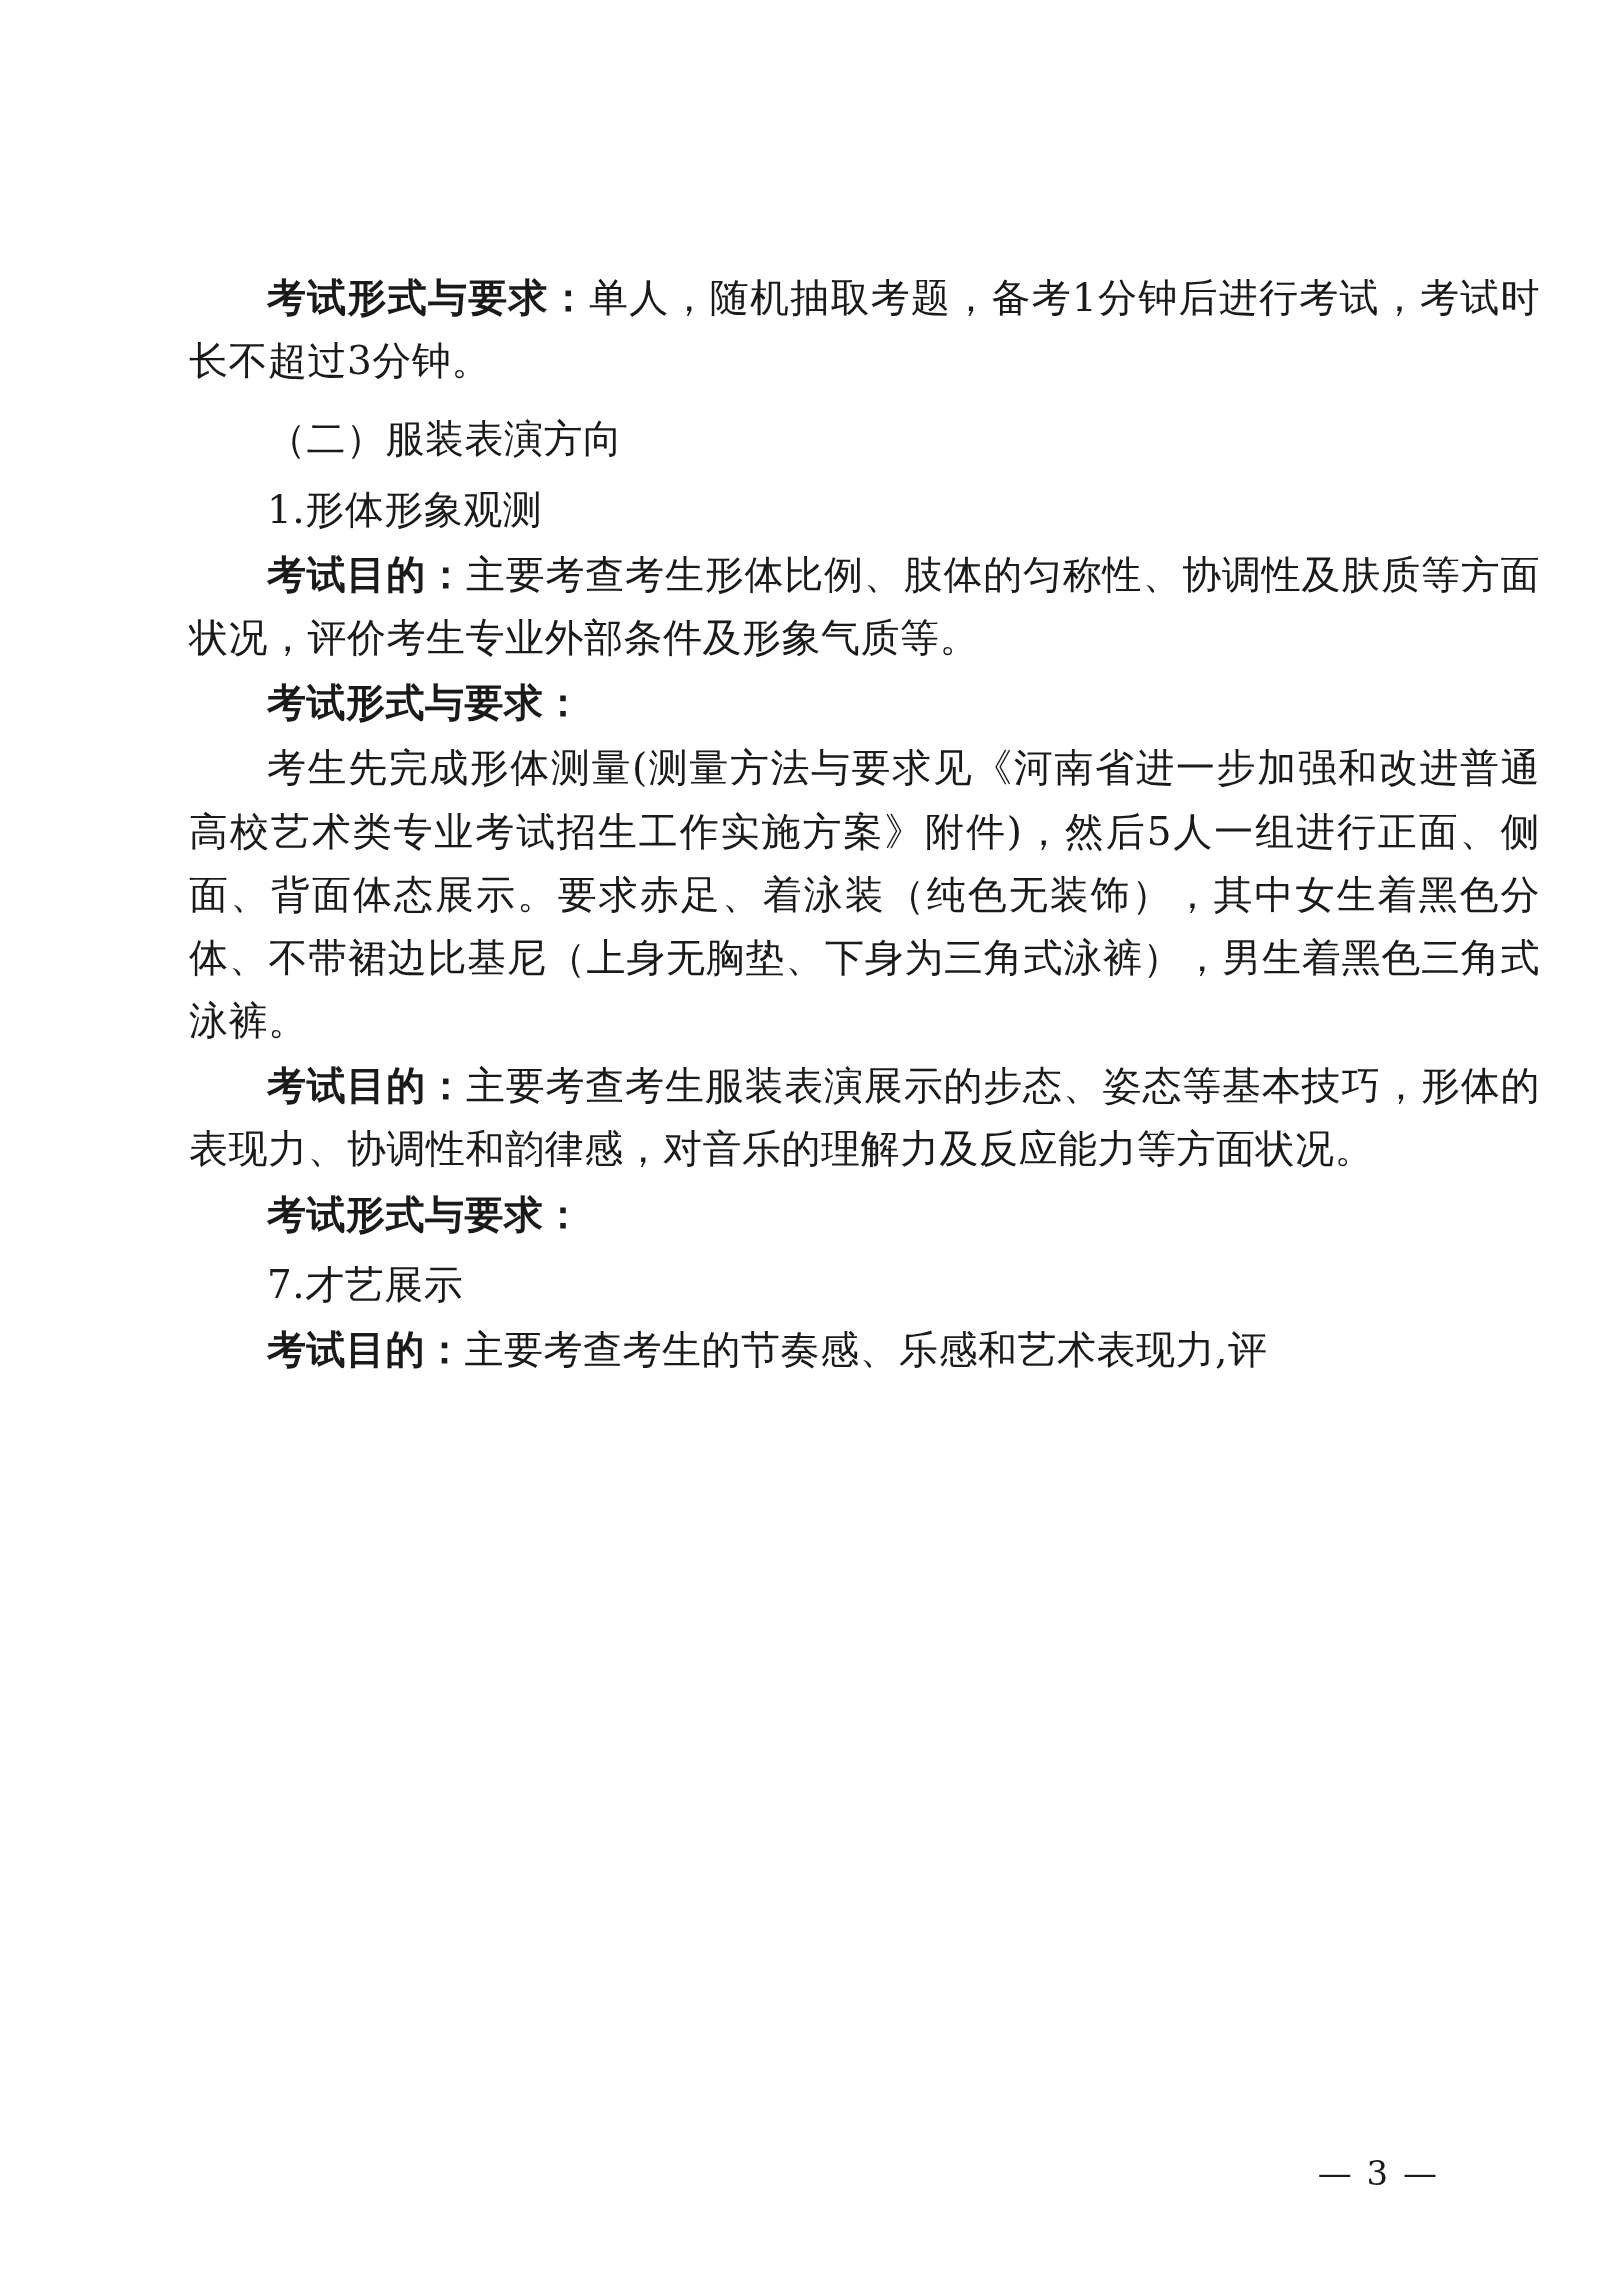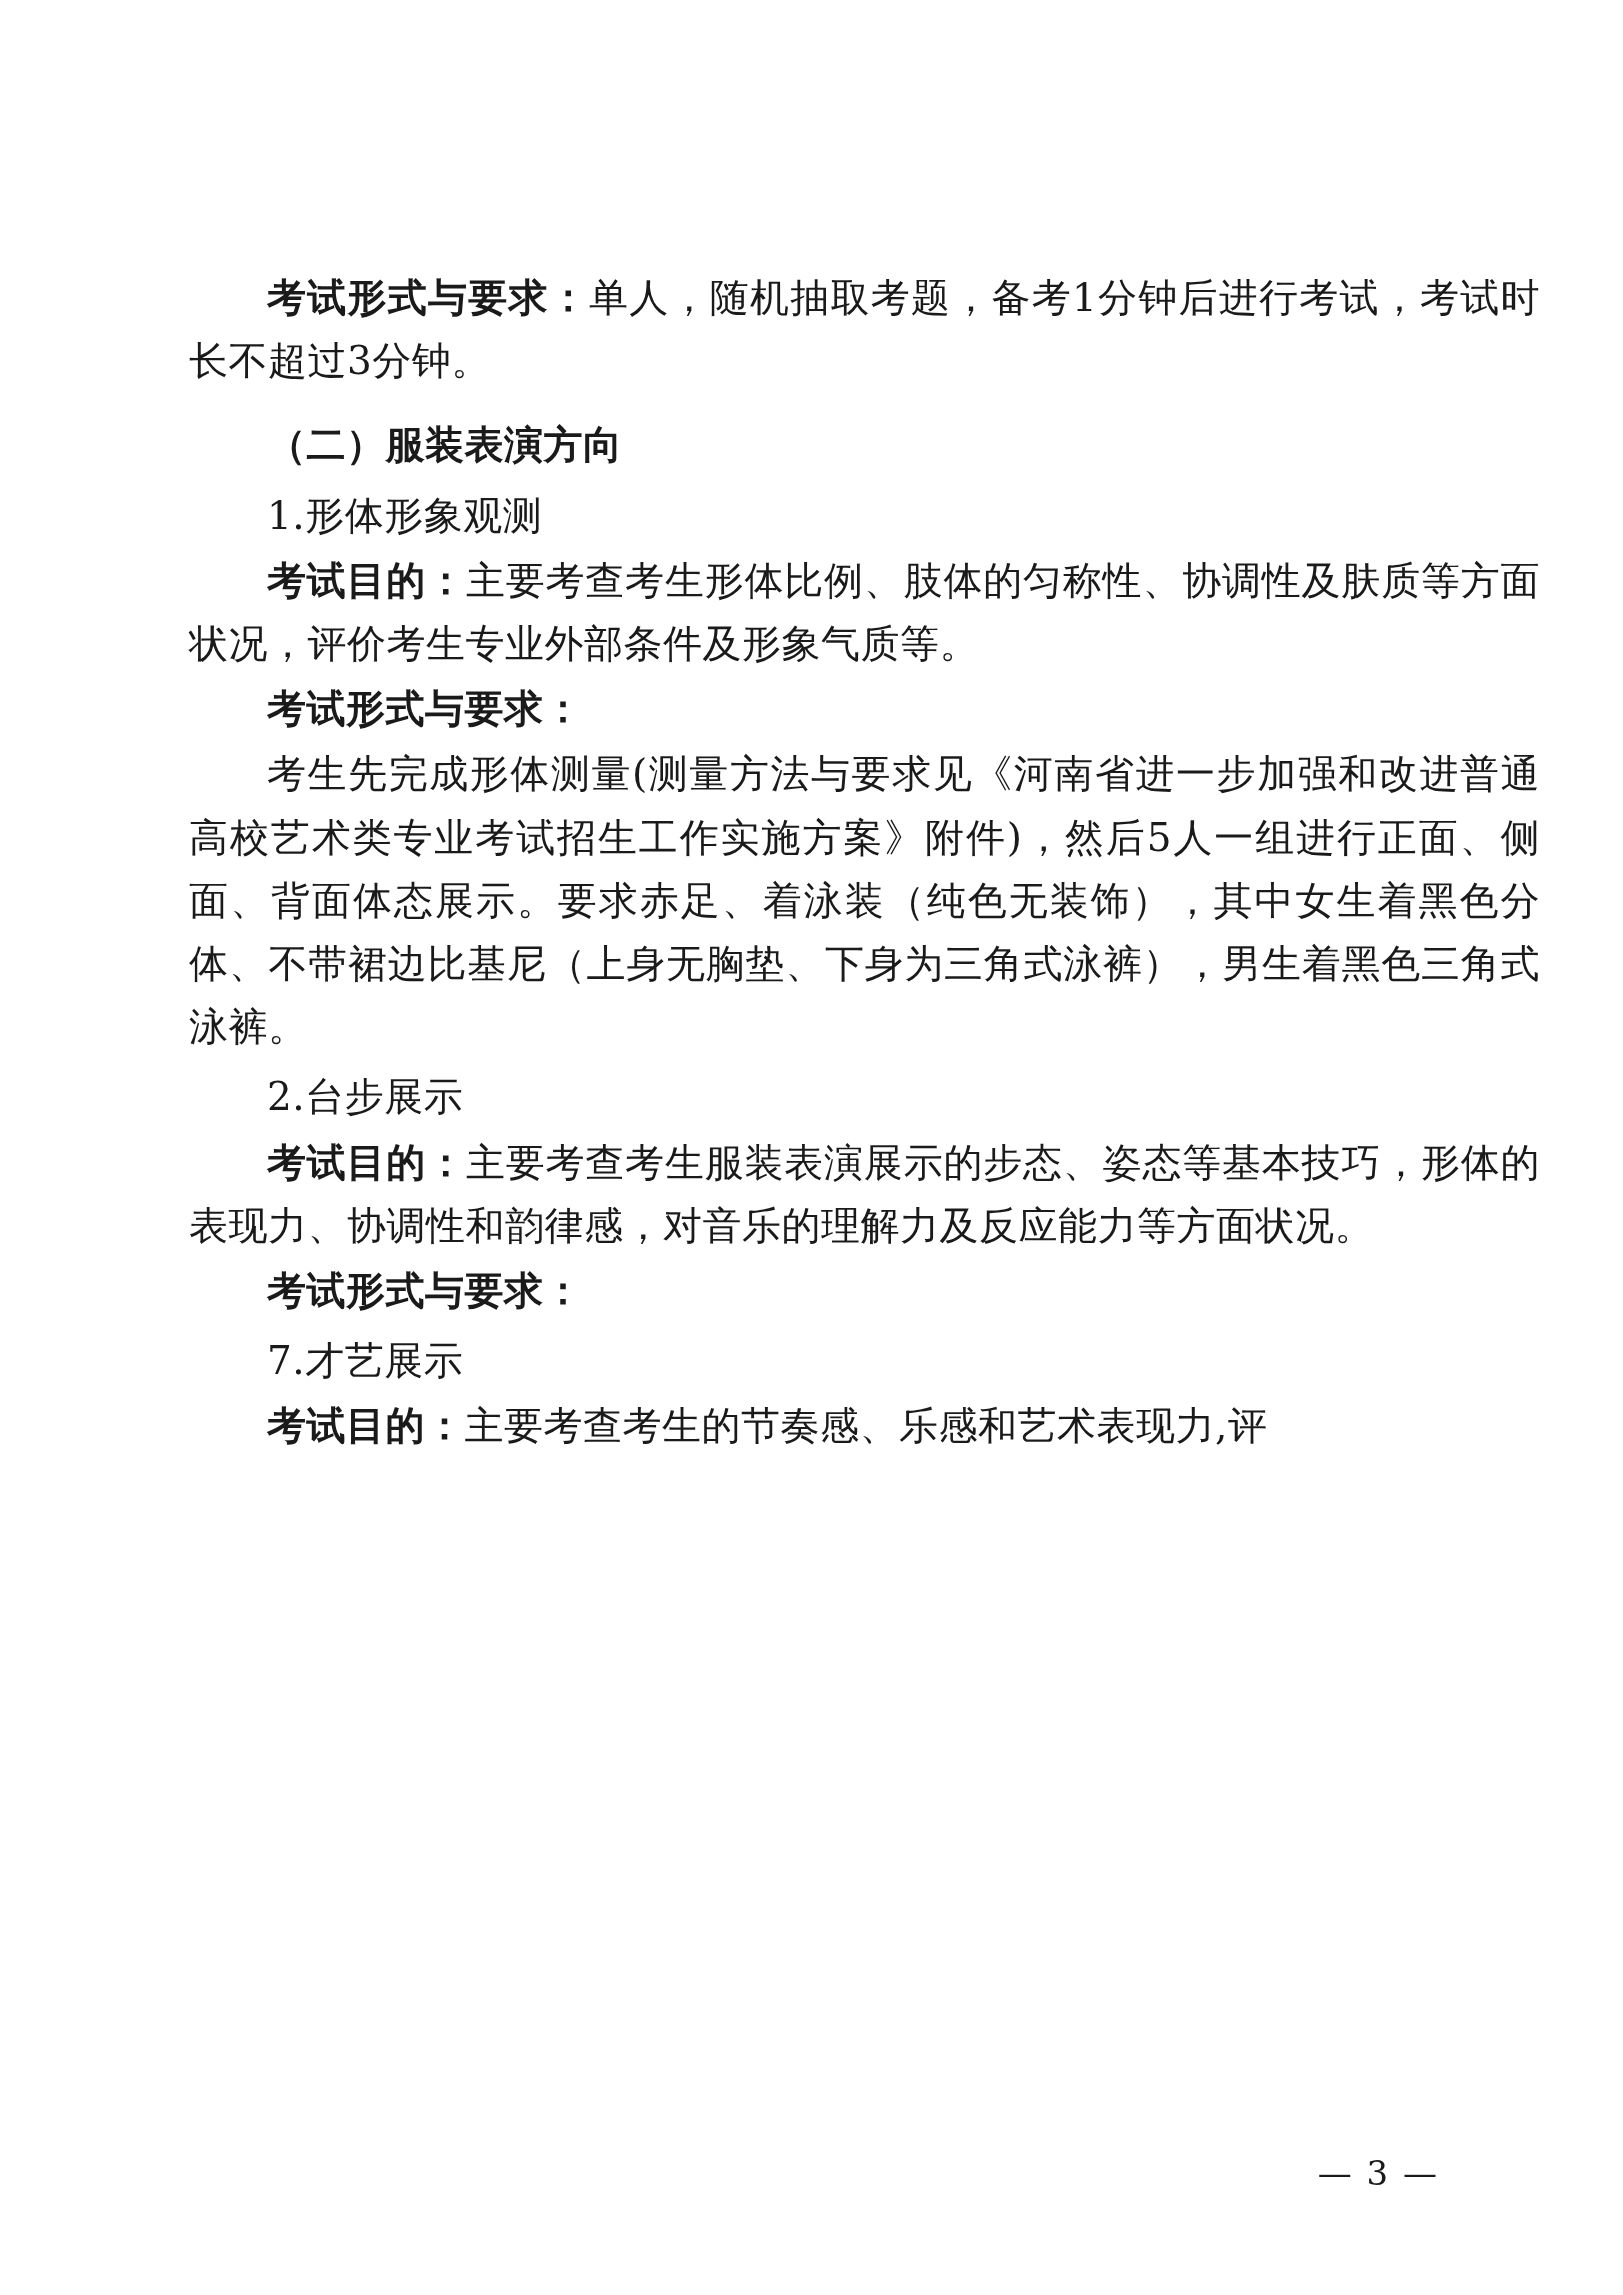--- a/index.html
+++ b/index.html
@@ -30,23 +30,23 @@
     text-justify: inter-ideograph;
     letter-spacing: 0.5px;
   }
   p {
     margin: 0 0 1px 0;
   }
   .indent {
     text-indent: 2em;
   }
   .heading {
-    font-weight: bold;
+    font-weight: normal;
     text-indent: 2em;
-    margin: 21px 0 2px 0;
+    margin: 15px 0 2px 0;
   }
   .subheading {
     font-weight: normal;
     text-indent: 2em;
     margin: 7.2px 0 2px 0;
   }
   .lead {
     font-weight: bold;
   }
   .para-block {
@@ -73,21 +73,20 @@
     <p class="heading">（二）服装表演方向</p>
 
     <p class="subheading">1.形体形象观测</p>
 
     <p class="indent para-block"><span class="lead">考试目的：</span><span>主要考查考生形体比例、肢体的匀称性、协调性及肤质等方面状况，评价考生专业外部条件及形象气质等。</span></p>
 
     <p class="indent para-block lead">考试形式与要求：</p>
 
     <p class="indent para-block">考生先完成形体测量(测量方法与要求见《河南省进一步加强和改进普通高校艺术类专业考试招生工作实施方案》附件)，然后5人一组进行正面、侧面、背面体态展示。要求赤足、着泳装（纯色无装饰），其中女生着黑色分体、不带裙边比基尼（上身无胸垫、下身为三角式泳裤），男生着黑色三角式泳裤。</p>
 
-    <p class="subheading">2.台步展示</p>
 
     <p class="indent para-block"><span class="lead">考试目的：</span><span>主要考查考生服装表演展示的步态、姿态等基本技巧，形体的表现力、协调性和韵律感，对音乐的理解力及反应能力等方面状况。</span></p>
 
     <p class="indent para-block lead">考试形式与要求：</p>
 
 
     <p class="subheading">7.才艺展示</p>
 
     <p class="indent para-block"><span class="lead">考试目的：</span><span>主要考查考生的节奏感、乐感和艺术表现力,评</span></p>
 

